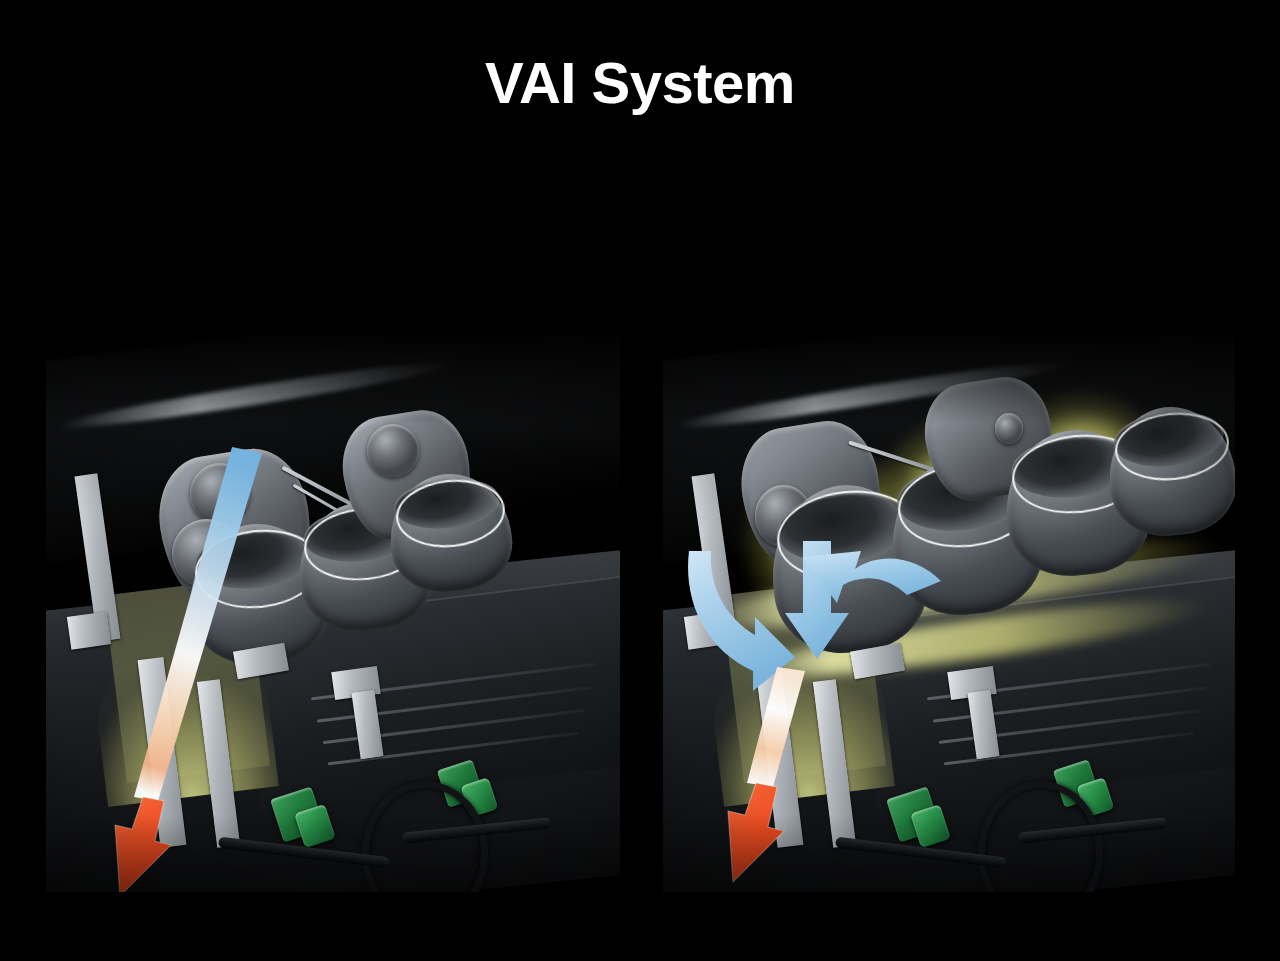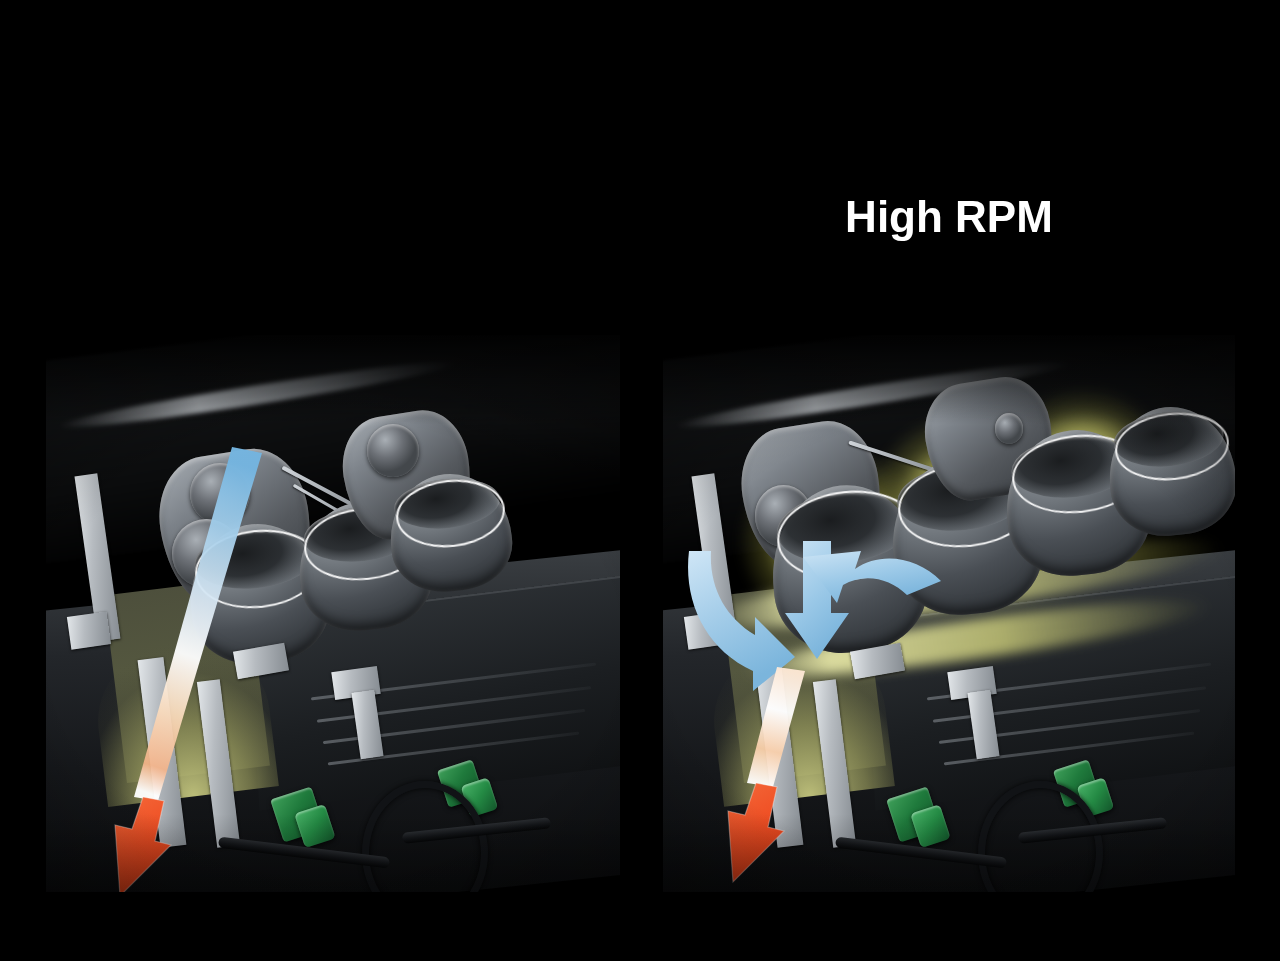--- a/index.html
+++ b/index.html
@@ -176,22 +176,22 @@
     background:
       radial-gradient(130% 105% at 50% 55%, rgba(0,0,0,0) 38%, rgba(0,0,0,.55) 72%, rgba(0,0,0,.96) 100%),
       linear-gradient(180deg, rgba(0,0,0,.92) 0%, rgba(0,0,0,0) 16%, rgba(0,0,0,0) 86%, rgba(0,0,0,.35) 100%);
   }
 </style>
 </head>
 <body>
 
 <div class="slide">
 
-
-  <div class="panel-label right">High RPM</div>
+  <div class="title">VAI System</div>
+
 
   <div class="panel left">
     <div class="scene">
 
       <div class="cam-cover"></div>
       <div class="cam-highlight"></div>
 
       <div class="block"></div>
       <div class="block-face"></div>
       <div class="fin" style="left:46%; top:62%;  width:50%;"></div>

